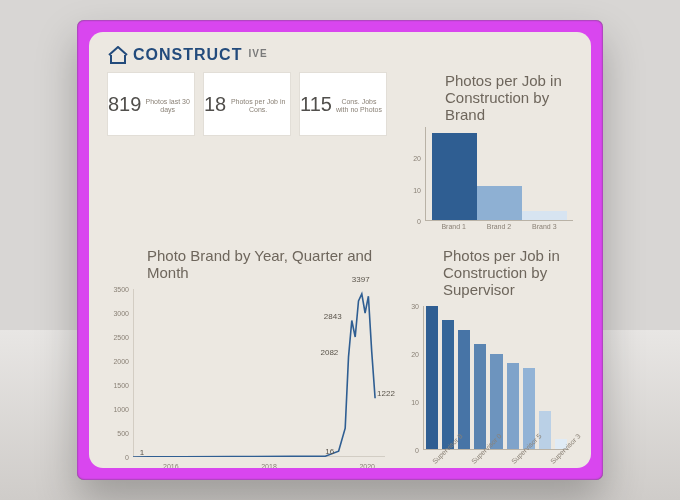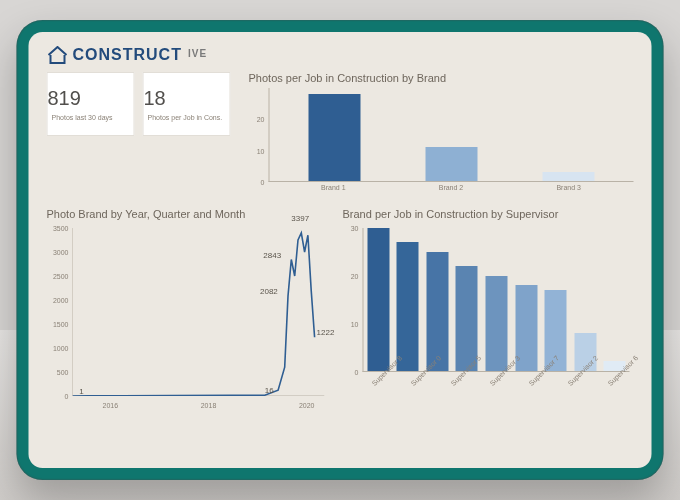--- a/index.html
+++ b/index.html
@@ -1,29 +1,29 @@
 <!DOCTYPE html>
 <html><head>
 <meta charset="utf-8">
 <style>
   html,body{margin:0;padding:0;width:680px;height:500px;font-family:"Segoe UI",Arial,sans-serif;background:#d8d6d4;overflow:hidden;}
   .floor{position:absolute;left:0;right:0;bottom:0;height:170px;background:linear-gradient(#e8e6e4,#cfccc9);}
-  .tablet{position:absolute;left:50%;top:50%;transform:translate(-50%,-50%);width:647px;height:460px;border-radius:26px;background:#0f766e;box-shadow:0 20px 40px rgba(0,0,0,.25),inset 0 0 2px #444;padding:12px;box-sizing:border-box;}
+  .tablet{position:absolute;left:50%;top:50%;transform:translate(-50%,-50%);width:526px;height:460px;border-radius:7px;background:#d946ef;box-shadow:0 20px 40px rgba(0,0,0,.25),inset 0 0 2px #444;padding:12px;box-sizing:border-box;}
   .screen{width:100%;height:100%;border-radius:14px;background:#ece8e1;position:relative;overflow:hidden;box-sizing:border-box;padding:14px 18px 10px 18px;}
   .logo{display:flex;align-items:center;gap:4px;margin-bottom:8px;}
   .logo-mark svg{display:block}
   .logo-text{font-weight:800;letter-spacing:1px;font-size:16px;color:#234b7c;}
   .logo-sub{font-weight:600;letter-spacing:1px;font-size:10px;color:#7a7a7a;margin-left:2px;margin-top:-4px;}
   .top-row{display:flex;gap:18px;}
   .kpis{display:flex;gap:8px;}
-  .kpi{width:86px;height:62px;background:#fff;border:1px solid #e2ded7;display:flex;flex-direction:column;align-items:flex-start;justify-content:center;}
+  .kpi{width:86px;height:62px;background:#fff;border:1px solid #e2ded7;display:flex;flex-direction:row;align-items:center;justify-content:center;}
   .kpi .val{font-size:20px;color:#514f4c;font-weight:400;}
   .kpi .lbl{font-size:7px;color:#8a8176;text-align:center;margin-top:4px;line-height:1.1;padding:0 4px;}
   .panel{position:relative;}
-  .panel-title{font-size:11px;color:#6e665c;margin-bottom:4px;}
+  .panel-title{font-size:15px;color:#6e665c;margin-bottom:4px;margin-left:40px;}
   .brand-panel{flex:1;min-width:0;}
   .brand-chart{height:110px;position:relative;}
   .y-ticks{position:absolute;left:0;top:0;bottom:16px;width:18px;}
   .y-ticks span{position:absolute;right:2px;font-size:7px;color:#8a8176;transform:translateY(50%);}
   .plot{position:absolute;left:20px;right:0;top:0;bottom:16px;border-left:1px solid #b9b2a6;border-bottom:1px solid #b9b2a6;}
   .bars{position:absolute;left:0;right:0;bottom:0;top:0;display:flex;align-items:flex-end;justify-content:space-around;padding:0 6px;}
   .bar{width:52px;}
   .xlabels{position:absolute;left:20px;right:0;bottom:0;height:14px;display:flex;justify-content:space-around;padding:0 6px;}
   .xlabels span{font-size:7px;color:#8a8176;}
   .bottom-row{display:flex;gap:18px;margin-top:10px;}
@@ -66,20 +66,24 @@
     <div class="top-row">
       <div class="kpis">
         <div class="kpi">
           <div class="val">819</div>
           <div class="lbl">Photos last 30 days</div>
         </div>
         <div class="kpi">
           <div class="val">18</div>
           <div class="lbl">Photos per Job in Cons.</div>
         </div>
+        <div class="kpi">
+          <div class="val">115</div>
+          <div class="lbl">Cons. Jobs with no Photos</div>
+        </div>
       </div>
 
       <div class="panel brand-panel">
         <div class="panel-title">Photos per Job in Construction by Brand</div>
         <div class="brand-chart">
           <div class="y-ticks" id="brand-yticks">
               <span style="bottom: 0%;">0</span>
               <span style="bottom: 33.3333%;">10</span>
               <span style="bottom: 66.6667%;">20</span>
             </div>
@@ -119,21 +123,21 @@
               </svg><div class="pt-label" style="left: 2.63158%; bottom: 0.0285714%;">1</div><div class="pt-label" style="left: 76.3158%; bottom: 0.457143%;">16</div><div class="pt-label" style="left: 85.5263%; bottom: 59.4857%; margin-left: -28px;">2082</div><div class="pt-label" style="left: 86.8421%; bottom: 81.2286%; margin-left: -28px;">2843</div><div class="pt-label" style="left: 90.7895%; bottom: 97.0571%; margin-left: -10px; margin-bottom: 10px;">3397</div><div class="pt-label" style="left: 96.0526%; bottom: 34.9143%; margin-left: 2px;">1222</div></div>
           <div class="line-xlabels" id="line-xlabels">
               <span>2016</span>
               <span>2018</span>
               <span>2020</span>
             </div>
         </div>
       </div>
 
       <div class="panel sup-panel">
-        <div class="panel-title">Brand per Job in Construction by Supervisor</div>
+        <div class="panel-title">Photos per Job in Construction by Supervisor</div>
         <div class="sup-chart">
           <div class="sup-yticks" id="sup-yticks">
               <span style="bottom: 0%;">0</span>
               <span style="bottom: 33.3333%;">10</span>
               <span style="bottom: 66.6667%;">20</span>
               <span style="bottom: 100%;">30</span>
             </div>
           <div class="sup-plot">
             <div class="sup-bars" id="sup-bars">
                 <div class="bar" style="height: 100%; background: rgb(47, 94, 146);"></div>

